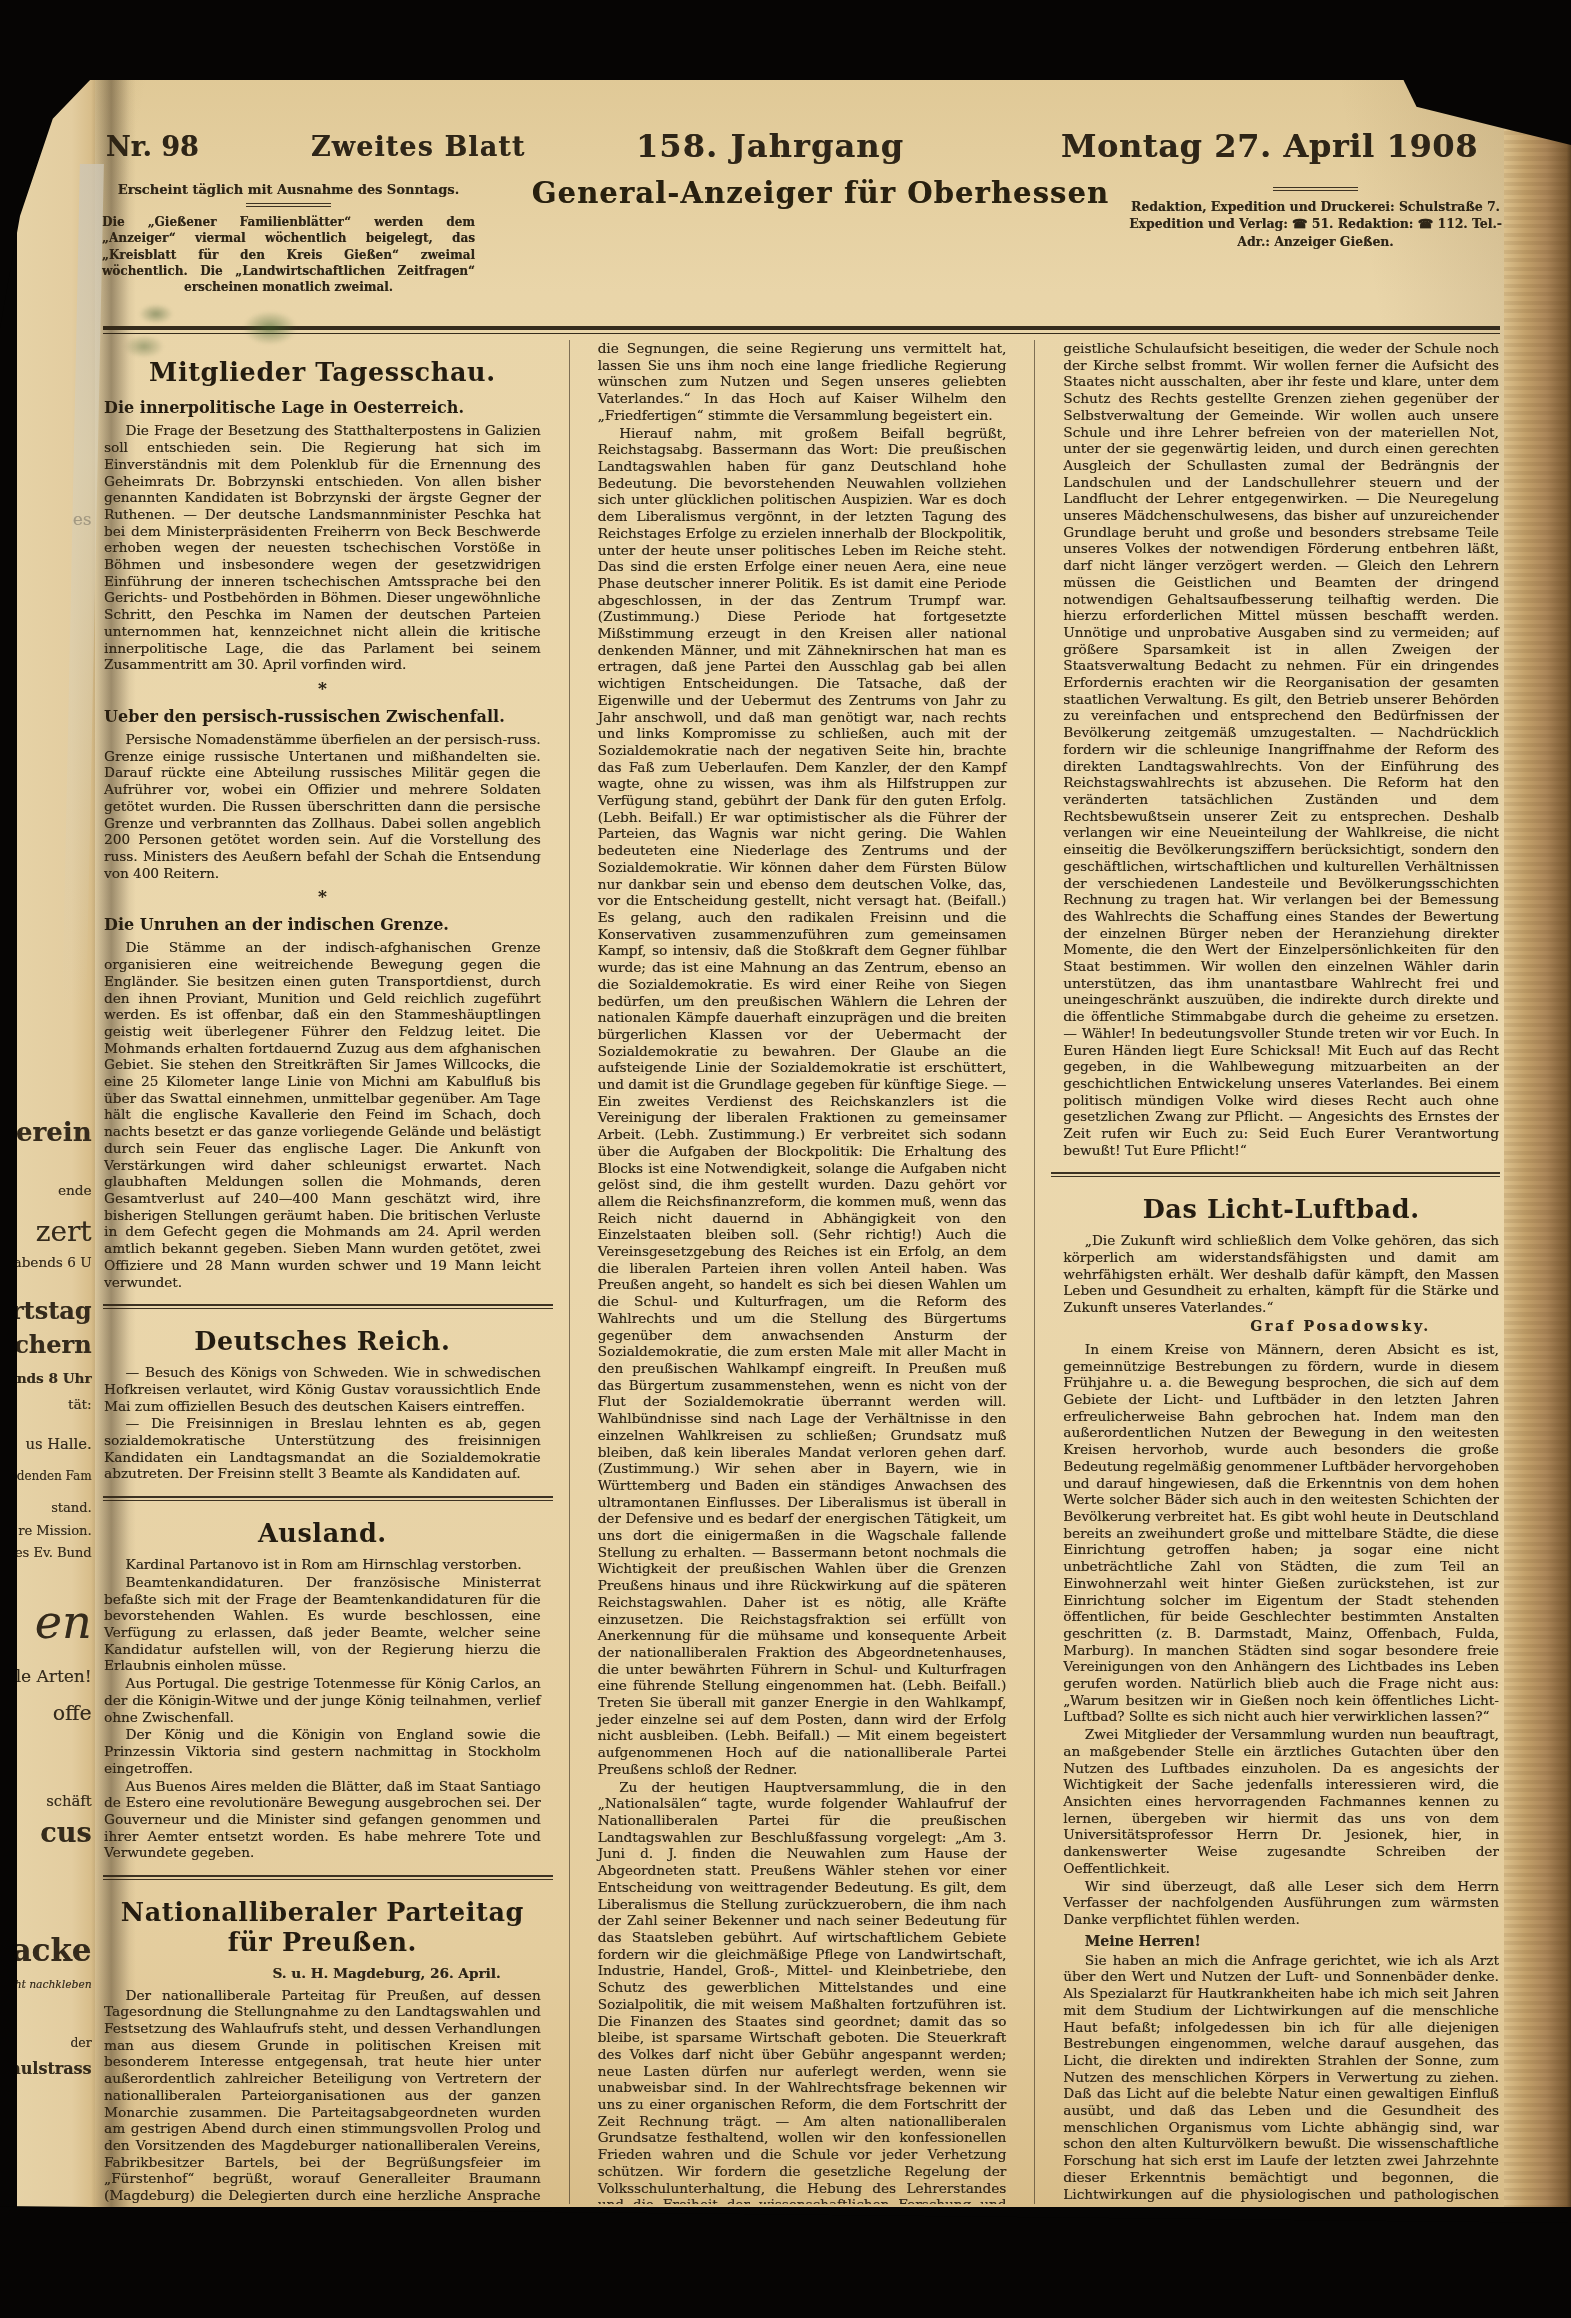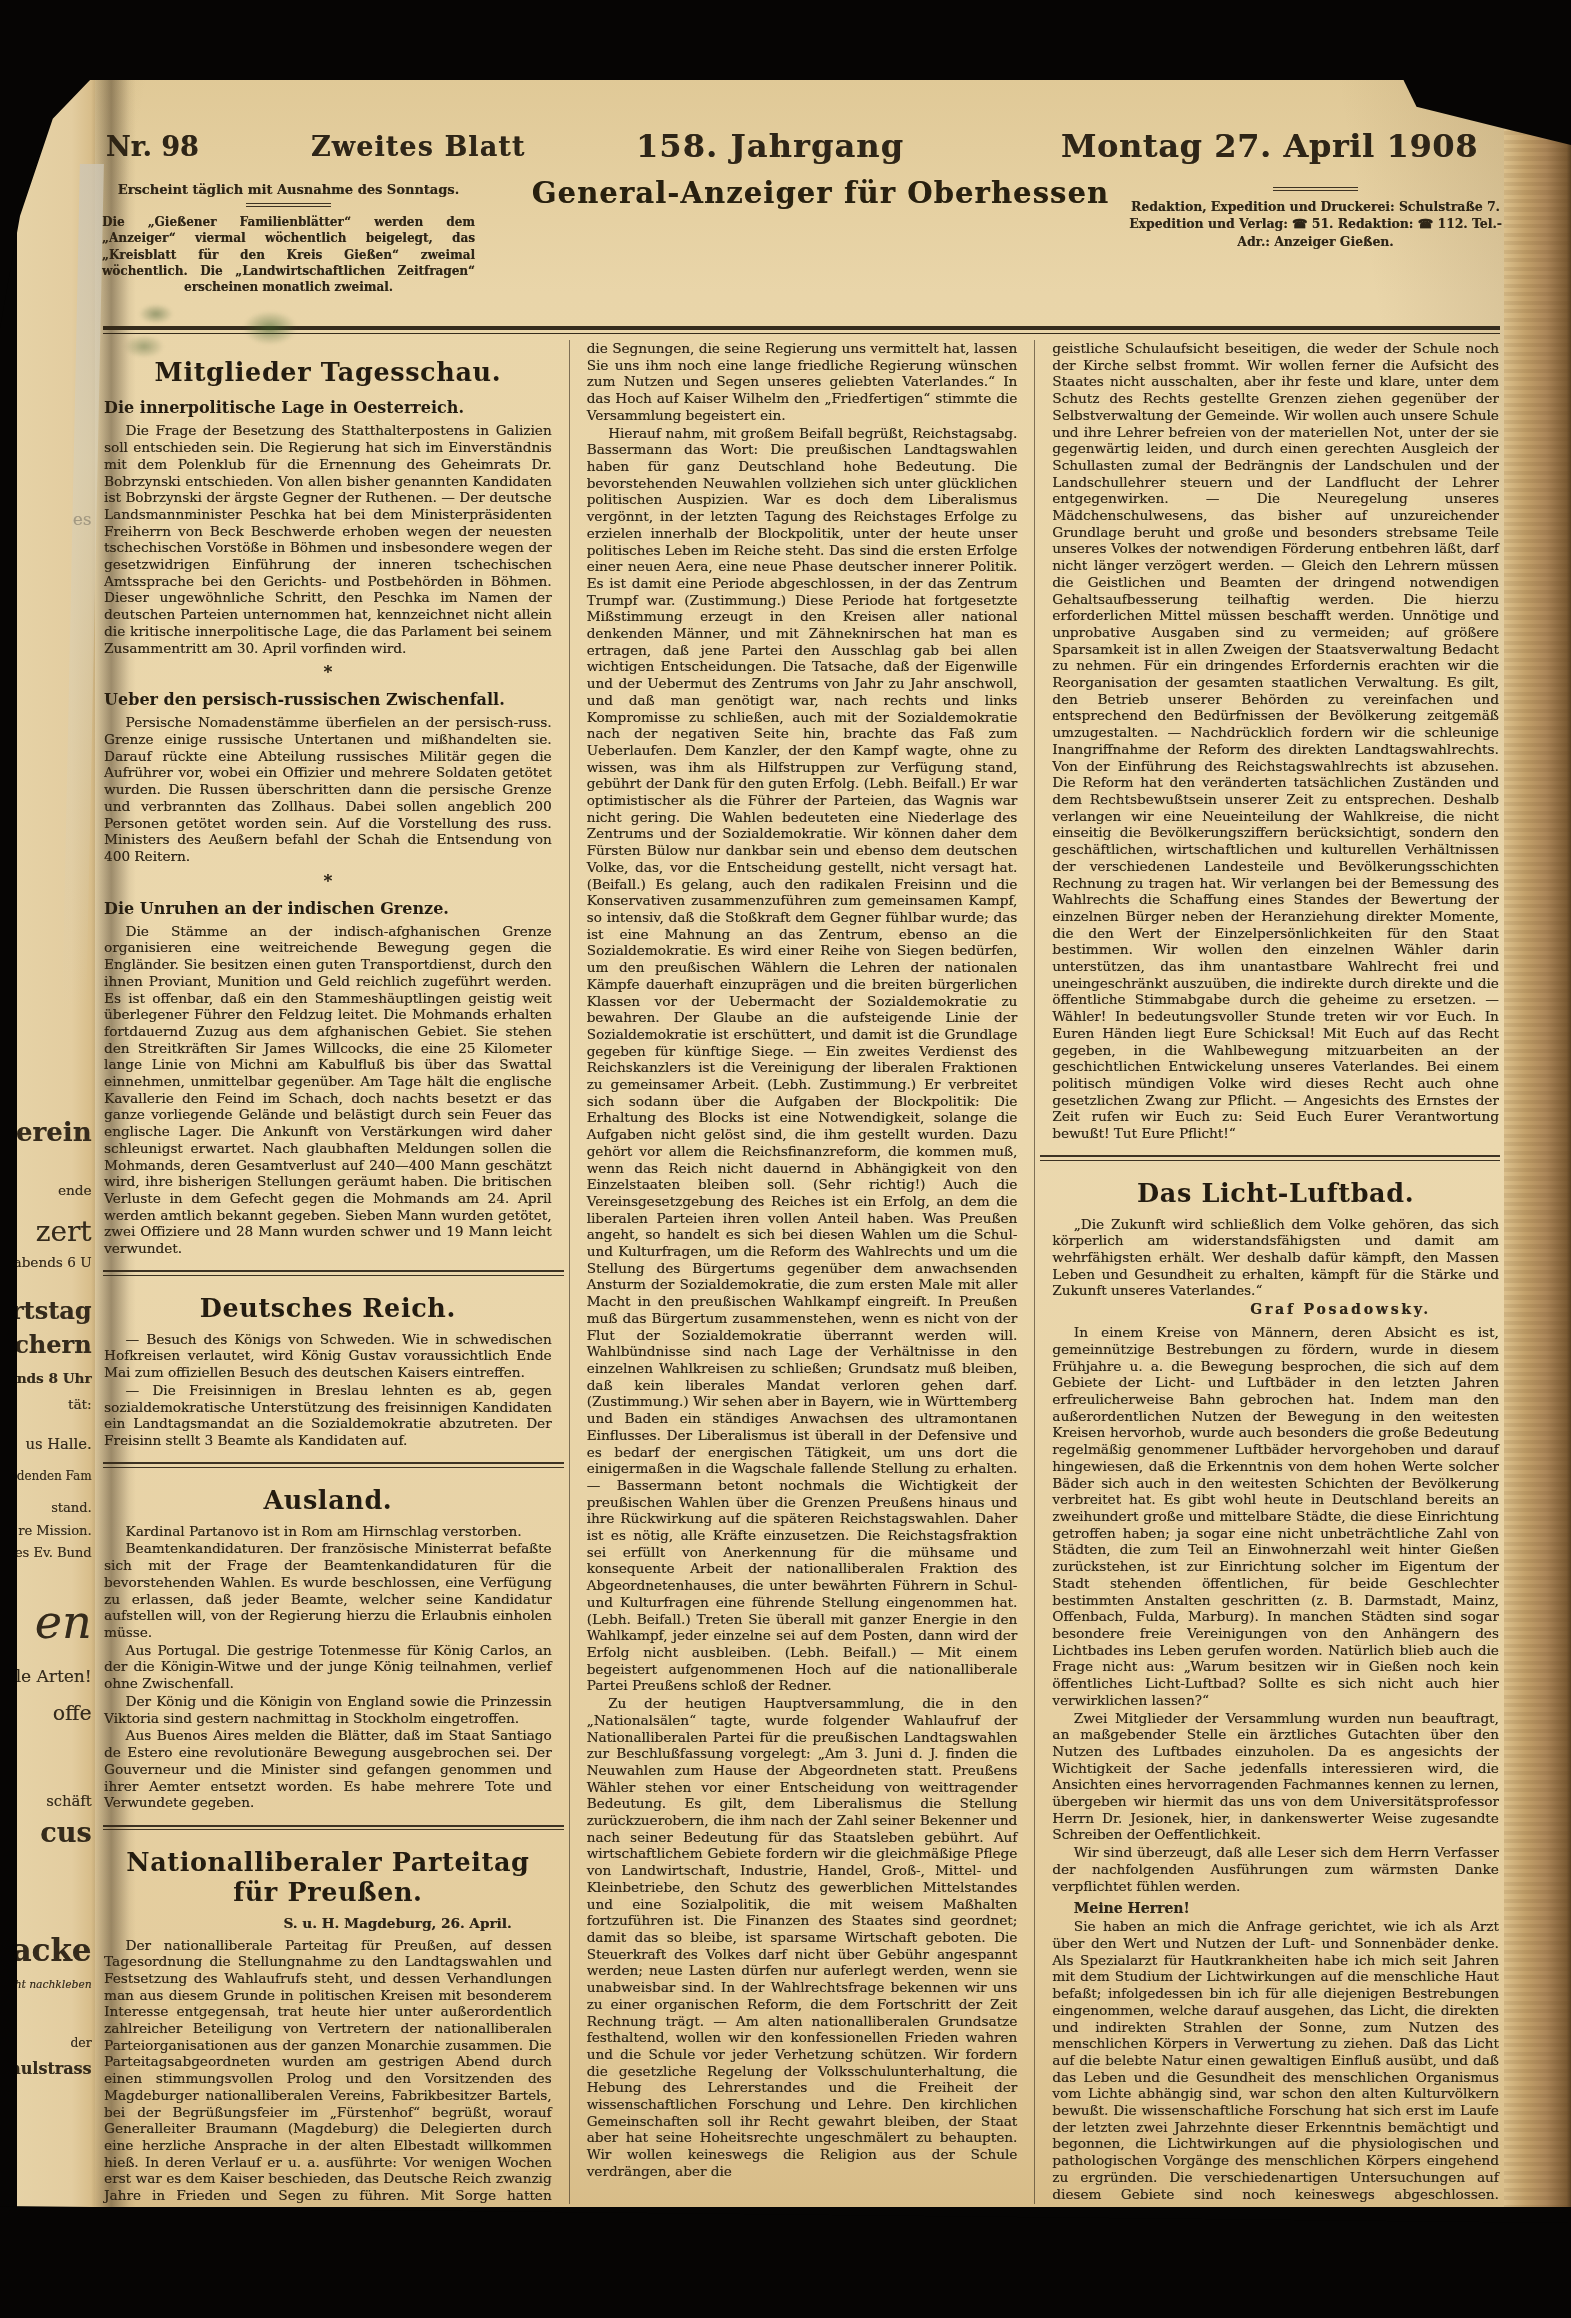--- a/index.html
+++ b/index.html
@@ -48,21 +48,21 @@
   .np-title{font-size:72px;font-weight:bold;letter-spacing:1.7px;color:#241c10;line-height:74px;
             text-shadow:1.1px 1.1px 0.6px rgba(40,30,15,.28),0.3px 0.3px 0.5px rgba(46,37,23,.6);}
   .np-sub{font-size:29px;font-weight:bold;letter-spacing:1.1px;margin-top:12.4px;color:#28200f;}
   .mast-right{position:absolute;left:1106px;top:102px;width:385px;text-align:center;}
   .pub{font-size:12.4px;font-weight:bold;line-height:17px;margin:0;}
   .contact{font-size:12.4px;font-weight:bold;line-height:17.5px;margin:0;}
   .mast-rule{position:absolute;left:86px;top:247px;width:1397px;height:2.8px;
              border-top:4px solid #352c1d;border-bottom:1.1px solid #352c1d;}
   
   .columns{position:absolute;left:86px;top:261px;width:1397px;height:1864px;display:flex;overflow:hidden;}
-  .newscol{box-sizing:border-box;width:466px;height:1864px;overflow:hidden;padding:0 17px;}
+  .newscol{box-sizing:border-box;width:466px;height:1864px;overflow:hidden;padding:0 28px;}
   .newscol:first-child{padding-left:1.1px;}
   .newscol:last-child{padding-right:1.1px;}
   .newscol + .newscol{border-left:1.4px solid rgba(60,48,32,.62);}
   .b-heading{font-size:25.5px;font-weight:bold;text-align:center;margin:17px 0 8px;letter-spacing:0.6px;color:#241c10;}
   .b-subheading{font-size:16px;font-weight:bold;text-align:left;margin:11.3px 0 5.1px;color:#241c10;}
   .b-para{font-size:13.6px;line-height:16.7px;text-align:justify;text-indent:21.5px;margin:0 0 1.1px;}
   .b-para.cont{text-indent:0;}
   .b-star{text-align:center;font-size:17px;font-weight:bold;line-height:14.7px;margin:8px 0 2.3px;}
   .b-rule{height:2.3px;border-top:2.3px solid #3c3223;border-bottom:0.9px solid #3c3223;margin:13.6px -12.4px 10.2px;}
   .b-dateline{font-size:13.6px;font-weight:bold;text-align:right;padding-right:40px;margin:2.3px 0 5.7px;}

